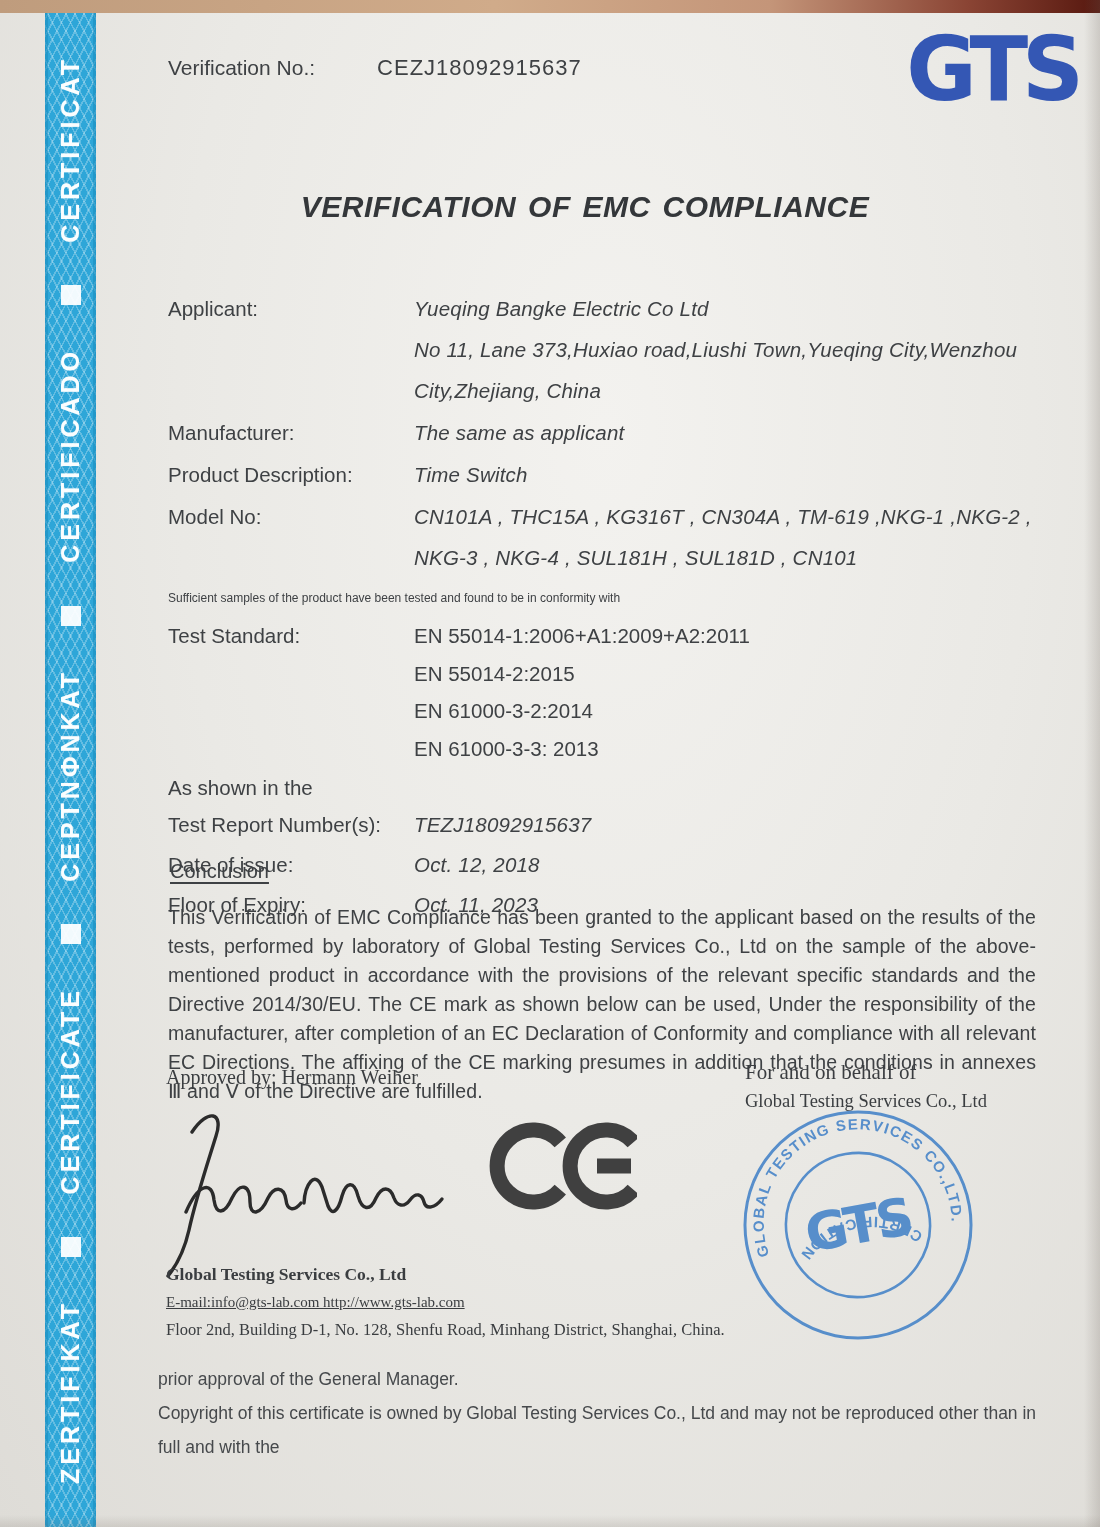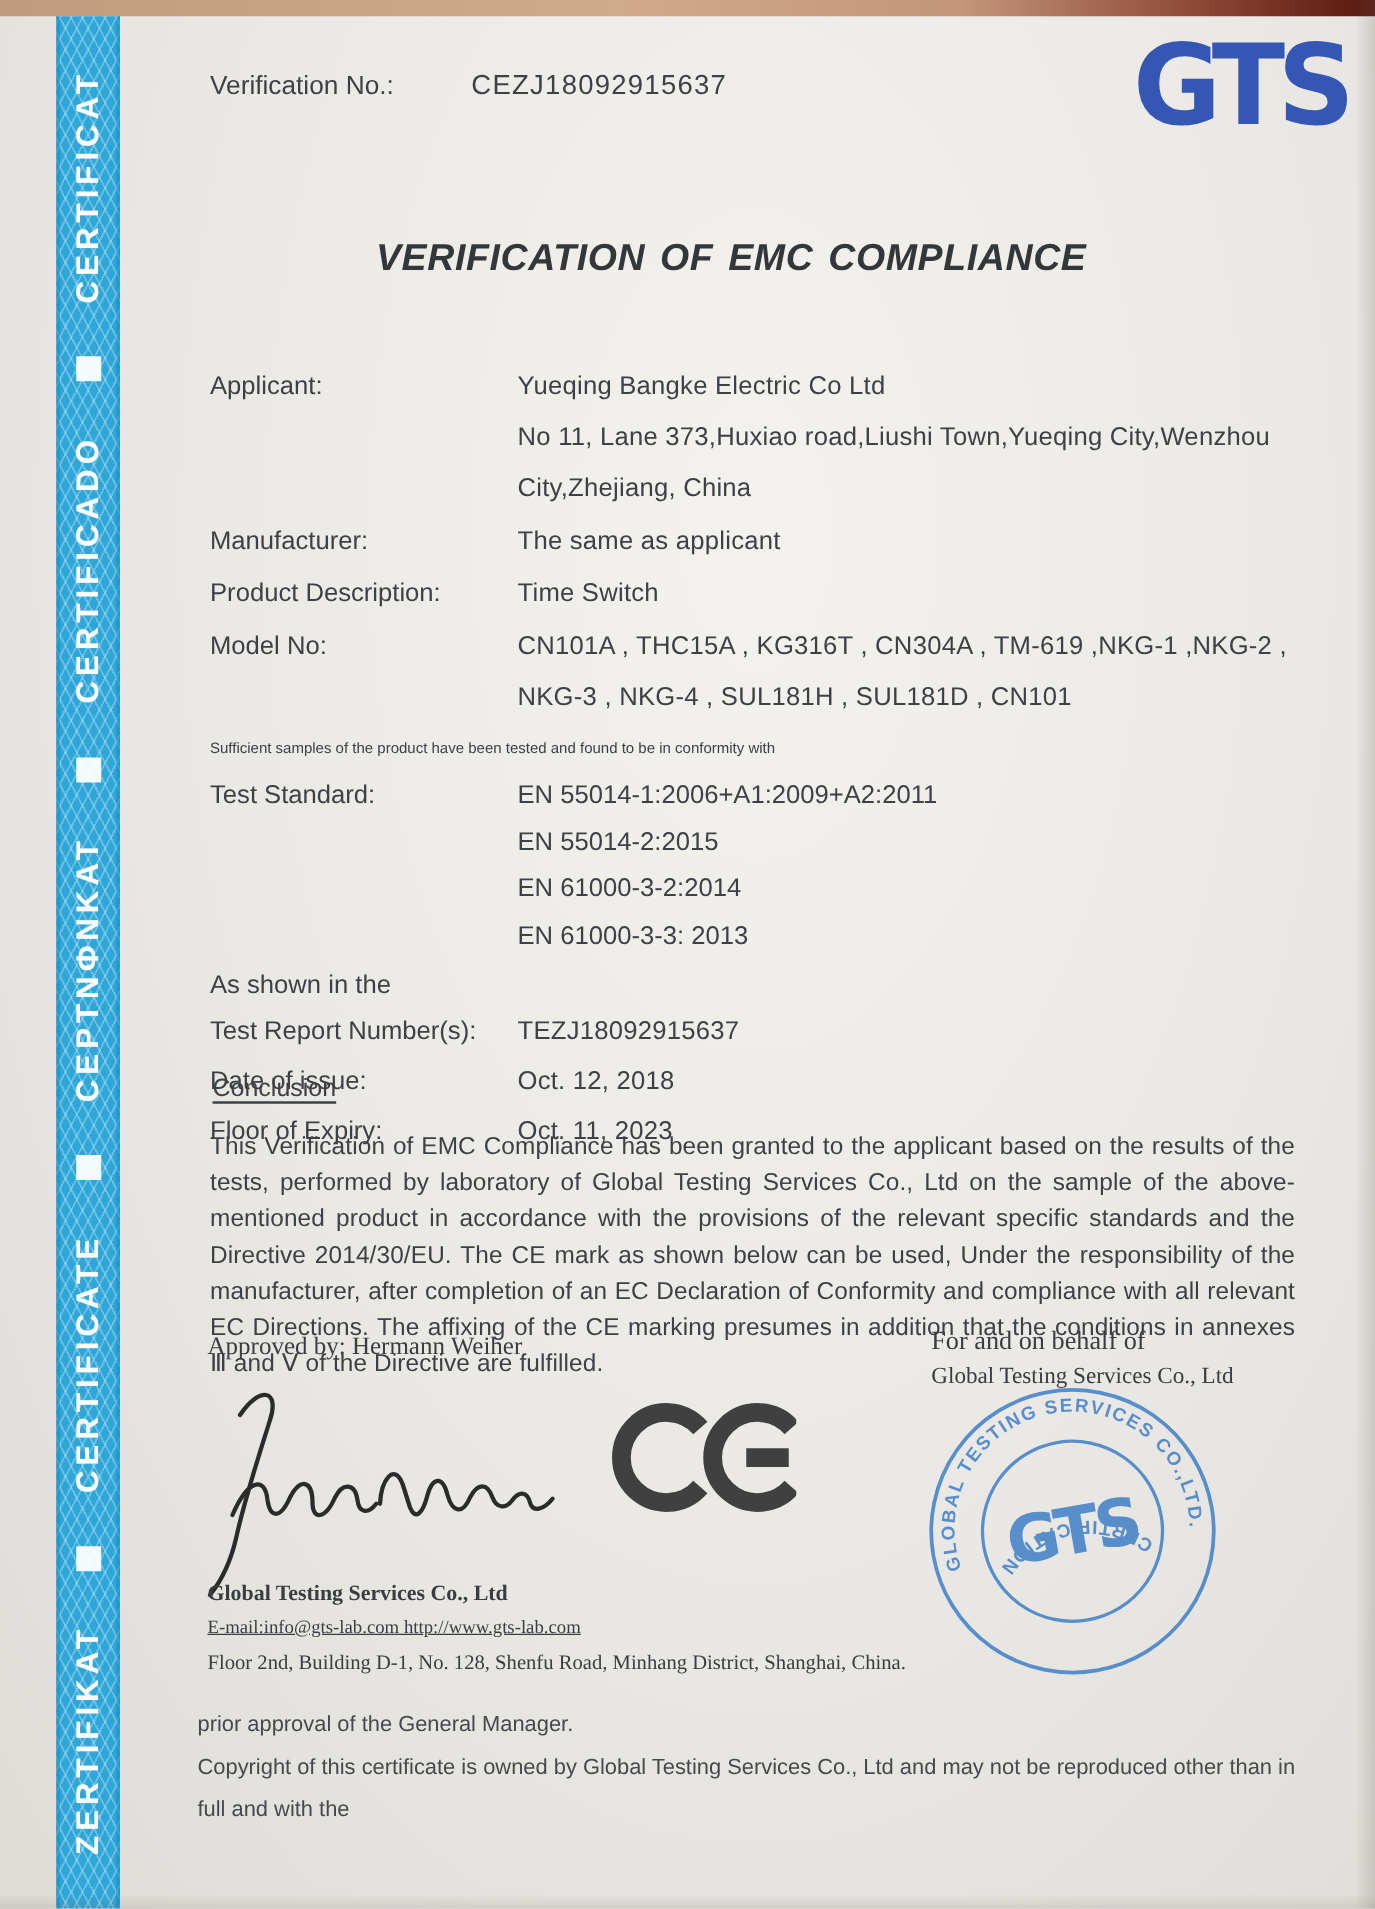--- a/index.html
+++ b/index.html
@@ -33,21 +33,21 @@
   .gts-logo{position:absolute;right:22px;top:26px;font-family:"DejaVu Sans",sans-serif;
         font-weight:900;font-size:86px;line-height:1;color:#3457b4;letter-spacing:-6px;
         transform:scaleY(1.04);}
 
   .title{position:absolute;left:150px;width:870px;top:190px;text-align:center;
         font-size:30px;font-weight:bold;font-style:italic;letter-spacing:.5px;word-spacing:3px;color:#34373a;}
 
   .fields{position:absolute;left:168px;top:288px;width:880px;color:#3e4144;}
   .frow{display:flex;margin-bottom:1px;}
   .flabel{width:246px;flex:none;font-size:20.5px;line-height:41px;}
-  .fval{font-size:20.5px;line-height:41px;letter-spacing:.2px;}
+  .fval{font-size:20.5px;line-height:41px;letter-spacing:.2px;font-style:italic;}
   .note-line{font-size:12px;line-height:34px;margin-top:3px;color:#3e4144;}
   .std-block{display:flex;margin-top:2px;}
   .std-lines div{font-size:20.5px;line-height:37.5px;}
   .as-shown{font-size:20.5px;line-height:34px;margin-top:4px;}
   .rrow{display:flex;}
   .rrow .flabel{line-height:40px;}
   .rrow .fval{line-height:40px;}
 
   .conclusion-head{position:absolute;left:170px;top:860px;font-size:20px;color:#3e4144;
         text-decoration:underline;text-underline-offset:4px;}

